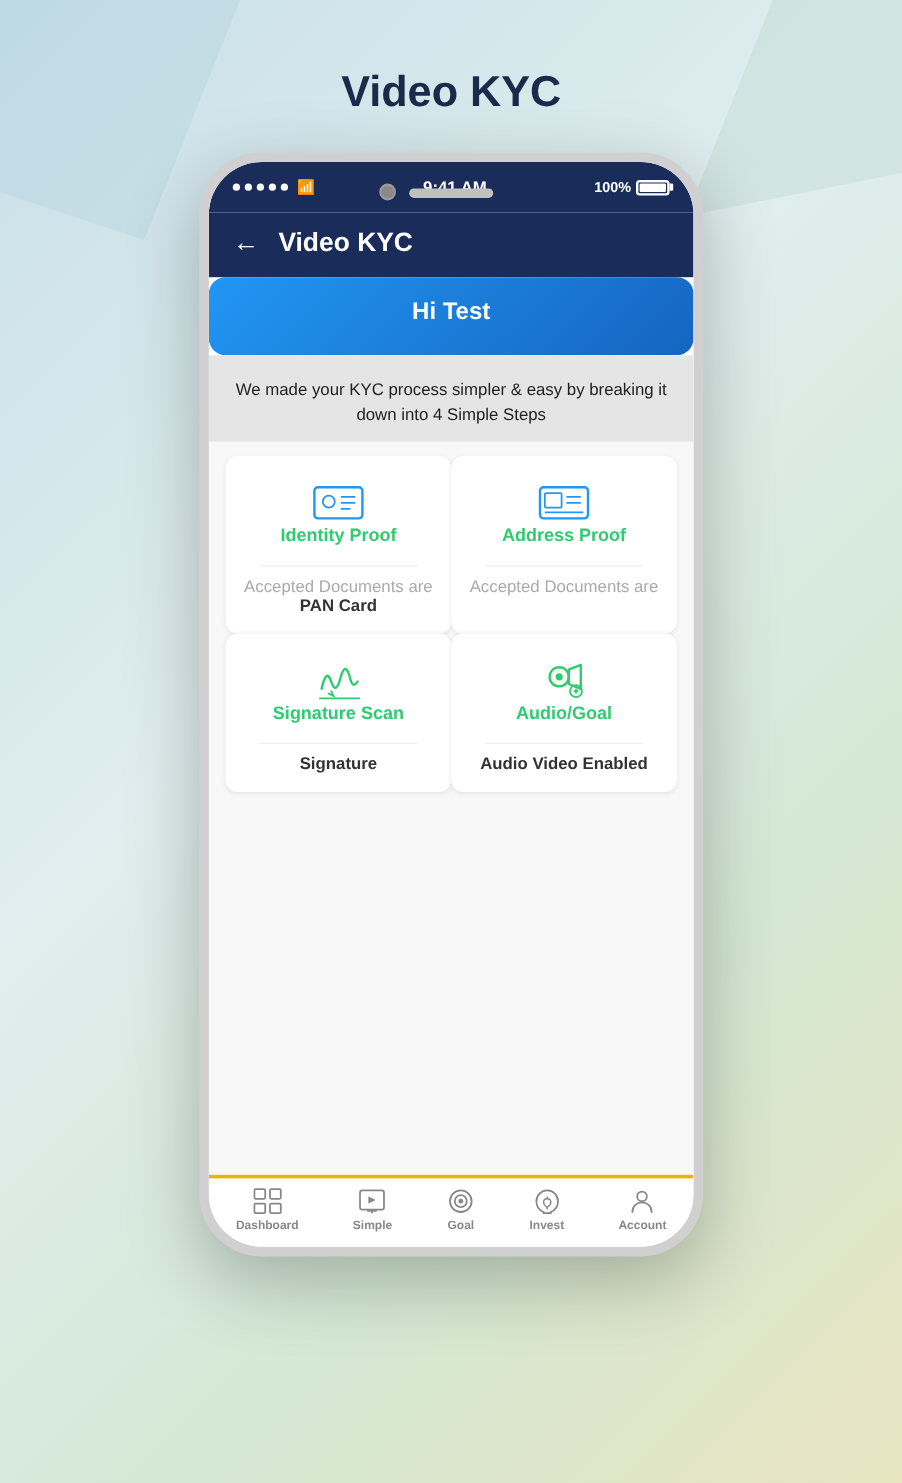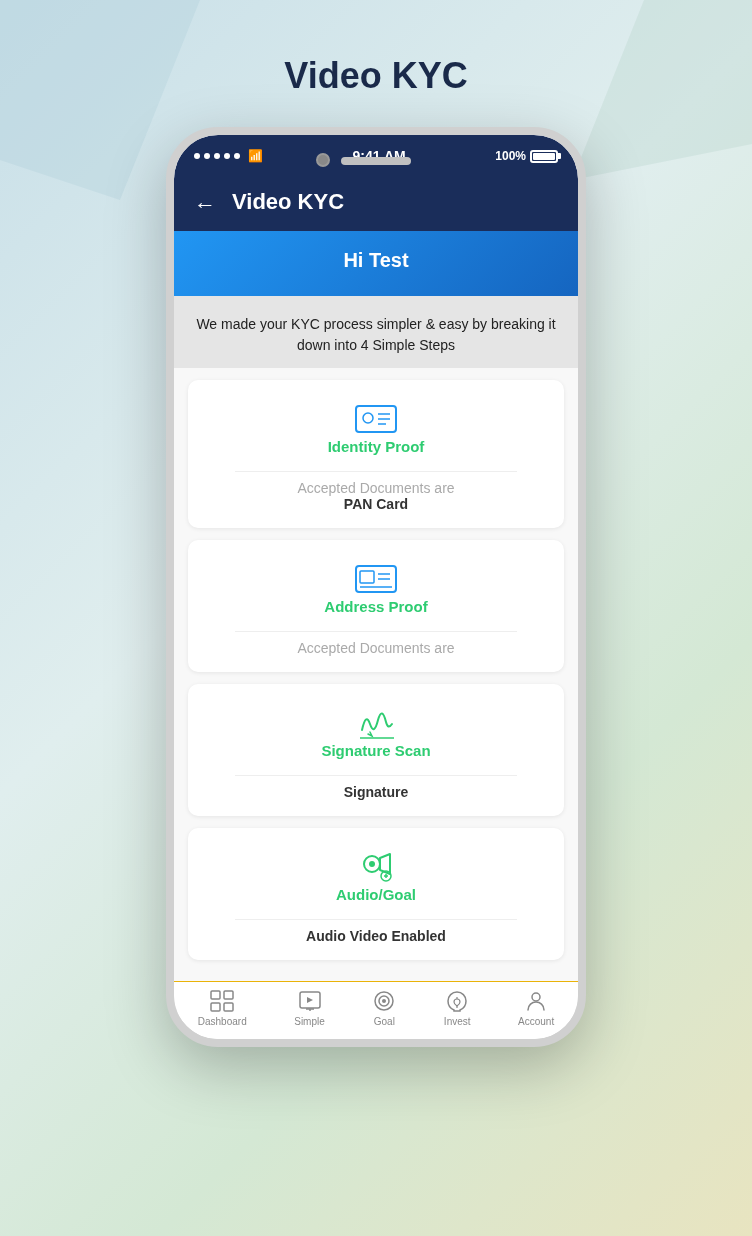--- a/index.html
+++ b/index.html
@@ -216,20 +216,21 @@
       font-weight: 700;
     }
 
     
     .greeting-banner {
       background: linear-gradient(135deg, #2196f3, #1565c0);
       margin: 0;
       padding: 18px 24px;
       text-align: center;
       flex-shrink: 0;
+      border-radius: 14px;
     }
     .greeting-name {
       color: white;
       font-size: 20px;
       font-weight: 700;
       margin-bottom: 6px;
     }
     .greeting-text {
       color: rgba(255,255,255,0.9);
       font-size: 13px;
@@ -250,22 +251,21 @@
       padding: 18px 20px 12px;
       color: #222;
       font-size: 14px;
       line-height: 1.5;
       background: #e5e5e5;
     }
 
     
     .steps-grid {
       display: grid;
-      grid-template-columns: 1fr;
-      gap: 12px;
+      grid-template-columns: 1fr 1fr;
       padding: 12px 14px;
     }
 
     .step-card {
       background: white;
       border-radius: 10px;
       padding: 18px 12px 16px;
       display: flex;
       flex-direction: column;
       align-items: center;
@@ -291,26 +291,27 @@
     .step-divider {
       width: 80%;
       height: 1px;
       background: #eee;
       margin: 8px 0;
     }
 
     
     .bottom-nav {
       background: white;
-      border-top: 1px solid #eab308;
+      border-top: 3px solid #eab308;
       display: flex;
       justify-content: space-around;
       align-items: flex-start;
       padding: 8px 0 12px;
       flex-shrink: 0;
+      font-weight: bold;
     }
     .nav-item {
       display: flex;
       flex-direction: column;
       align-items: center;
       gap: 4px;
       cursor: pointer;
     }
     .nav-label {
       font-size: 10px;

